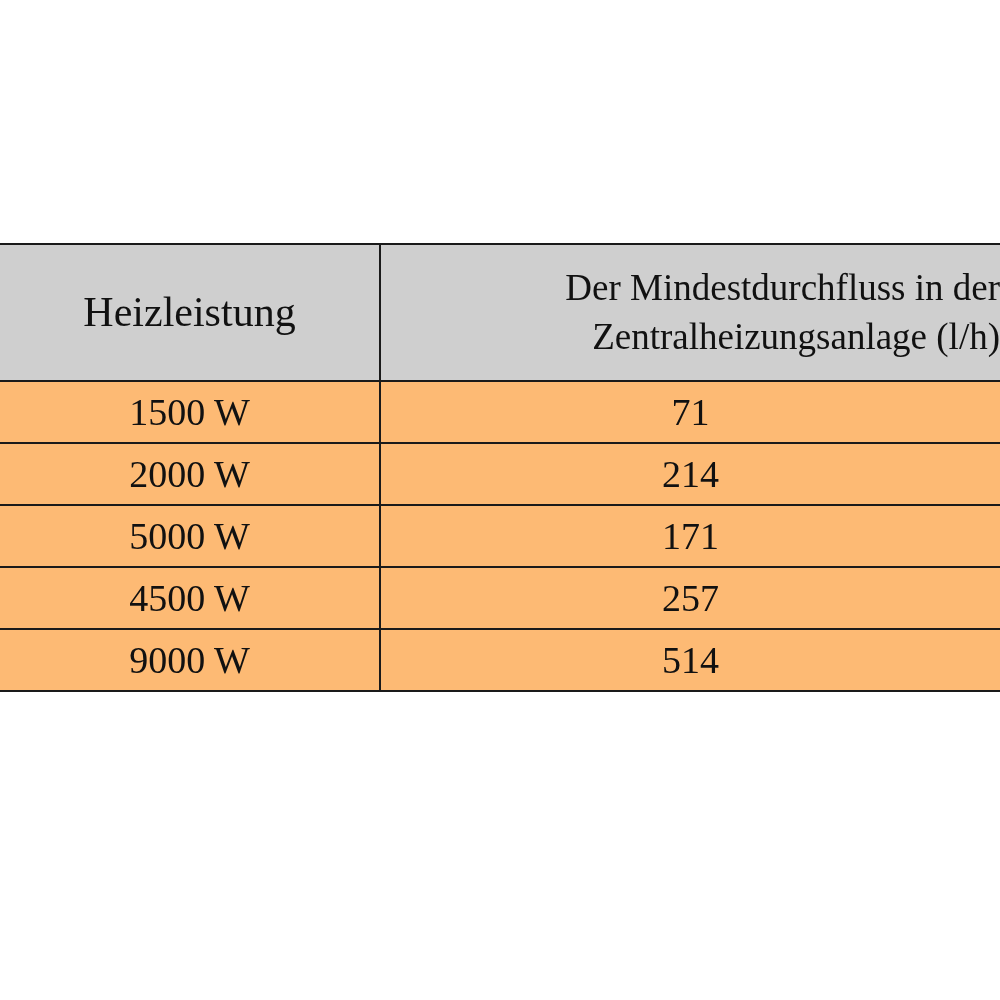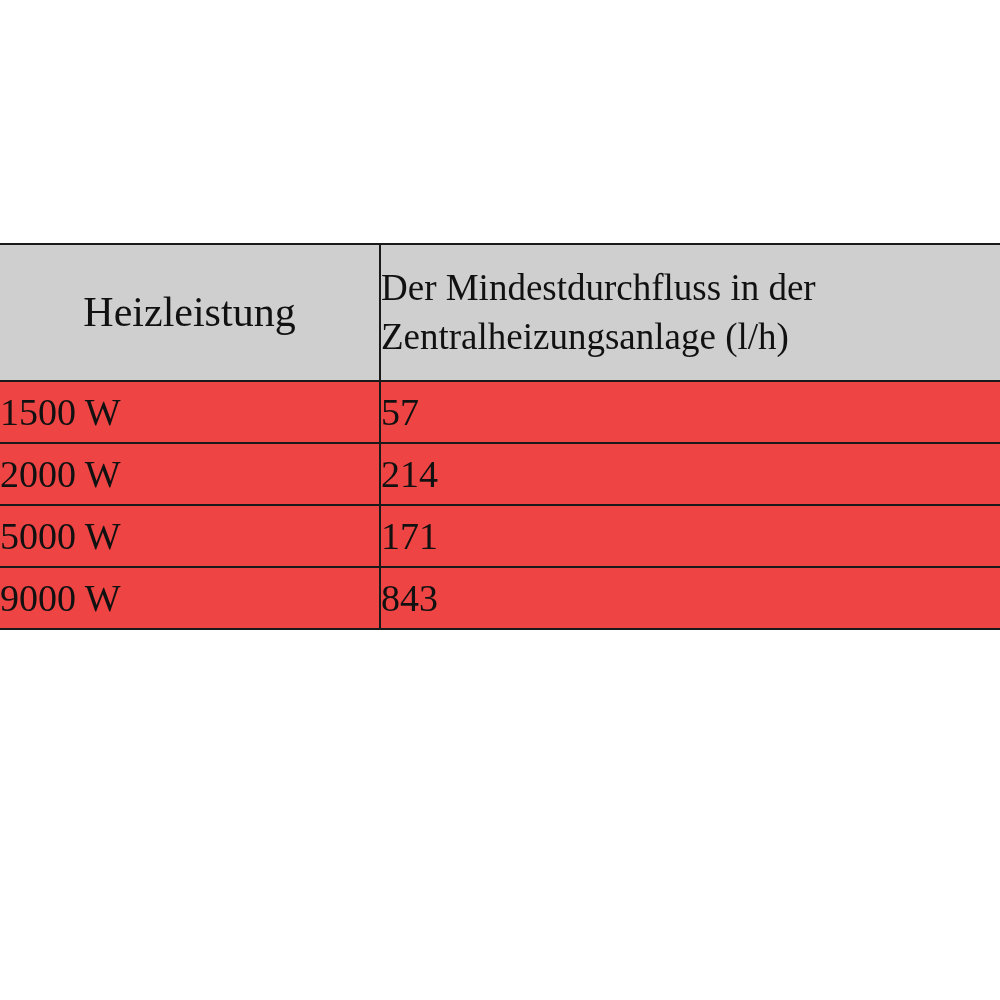--- a/index.html
+++ b/index.html
@@ -52,30 +52,30 @@
     font-weight: normal;
     height: 135px;
   }
   th.head-left {
     text-align: center;
     padding-left: 18px;
     font-size: 42px;
     line-height: 1.15;
   }
   th.head-right {
-    text-align: left;
+    text-align: right;
     font-size: 37px;
     line-height: 1.32;
     padding: 0 14px;
   }
   tbody td {
     height: 60px;
     font-size: 38px;
-    text-align: left;
-    background: #ef4444;
+    text-align: center;
+    background: #fdba74;
     line-height: 1.0;
   }
   tbody tr td {
     border-top: 2.2px solid #1a1a1a;
     border-bottom: 2.2px solid #1a1a1a;
   }
   tbody tr:last-child td {
     border-bottom: 2.5px solid #1a1a1a;
     margin-left: 44px;
   }
@@ -93,30 +93,34 @@
       </colgroup>
       <thead>
         <tr>
           <th class="head-left">Heizleistung</th>
           <th class="head-right">Der Mindestdurchfluss in der Zentralheizungsanlage (l/h)</th>
         </tr>
       </thead>
       <tbody>
         <tr>
           <td class="cell-left nowrap">1500 W</td>
-          <td class="cell-right">57</td>
+          <td class="cell-right">71</td>
         </tr>
         <tr>
           <td class="cell-left nowrap">2000 W</td>
           <td class="cell-right">214</td>
         </tr>
         <tr>
           <td class="cell-left nowrap">5000 W</td>
           <td class="cell-right">171</td>
         </tr>
         <tr>
+          <td class="cell-left nowrap">4500 W</td>
+          <td class="cell-right">257</td>
+        </tr>
+        <tr>
           <td class="cell-left nowrap">9000 W</td>
-          <td class="cell-right">843</td>
+          <td class="cell-right">514</td>
         </tr>
       </tbody>
     </table>
   </div>
 </div>
 
 </body></html>

